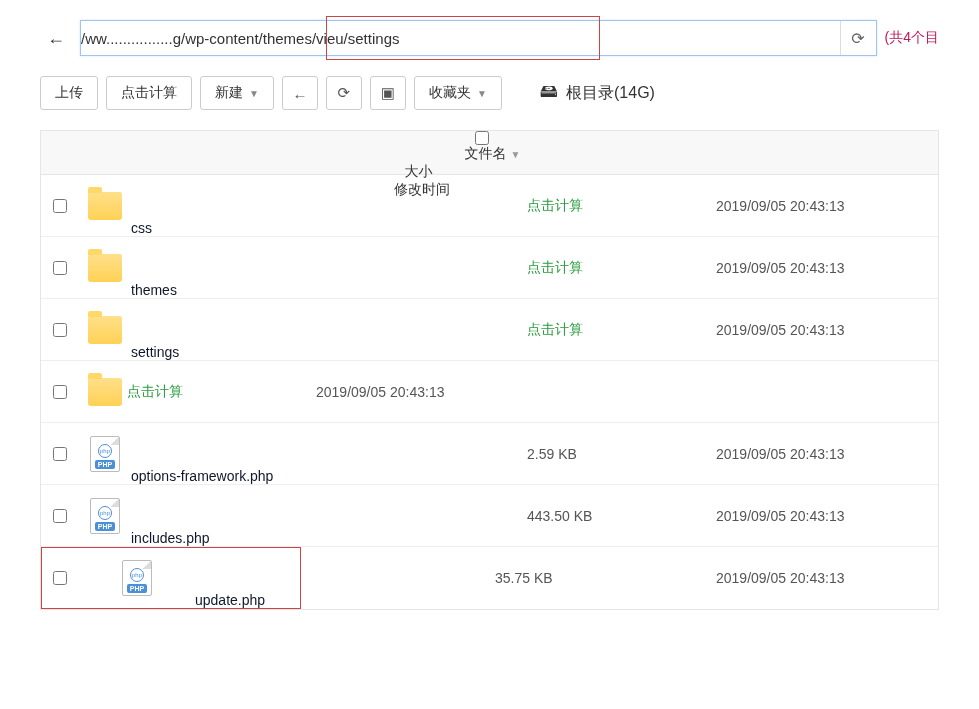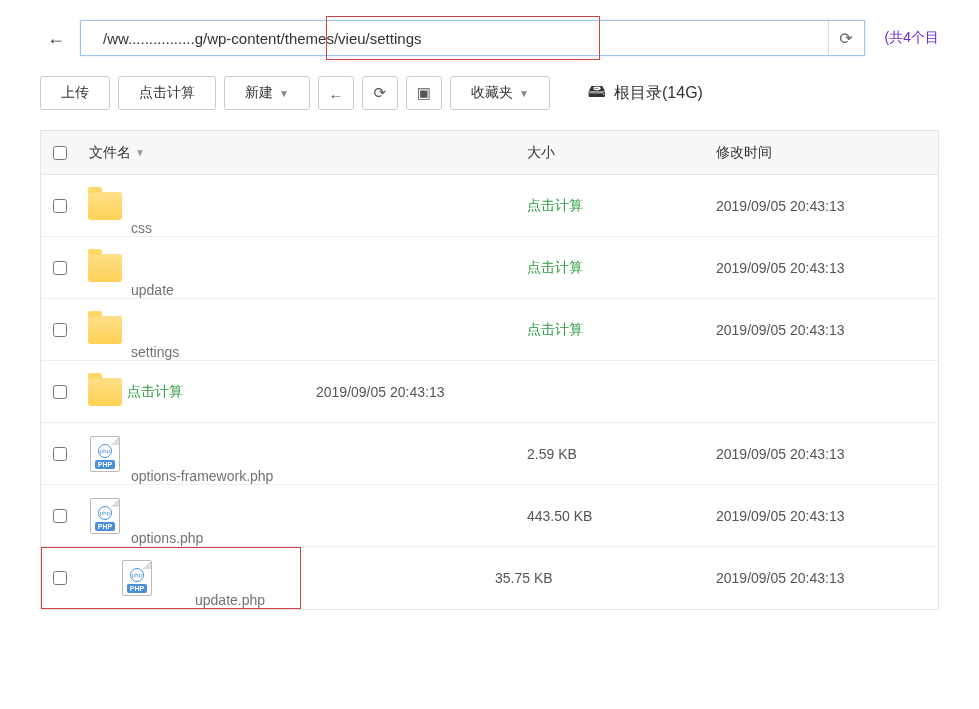--- a/index.html
+++ b/index.html
@@ -24,53 +24,52 @@
       flex: 1;
       display: flex;
       border: 1px solid #a0c4f0;
       height: 36px;
       background: #fff;
       box-shadow: 0 0 2px rgba(100,150,255,0.3);
     }
     .path-input {
       flex: 1;
       border: none;
-      padding: 0 22px;
+      padding: 0 0;
       font-size: 15px;
       color: #333;
       outline: none;
     }
     .highlight-box {
       position: absolute;
       border: 1px solid #c44;
       pointer-events: none;
     }
     .refresh-btn {
       width: 36px;
       display: flex; align-items: center; justify-content: center;
       border-left: 1px solid #ddd;
       cursor: pointer;
       color: #666;
       font-size: 16px;
     }
     .count-text {
-      margin-left: 12px;
-      color: #6d28d9;
+      color: #be185d;
       white-space: nowrap;
     }
     
     .toolbar {
       display: flex;
       align-items: center;
       padding: 10px 40px 20px 40px;
       gap: 8px;
     }
     .btn {
       height: 34px;
-      padding: 0 20px;
+      padding: 0 14px;
       border: 1px solid #ccc;
       background: #fff;
       border-radius: 3px;
       cursor: pointer;
       font-size: 14px;
       color: #333;
       display: flex;
       align-items: center;
       gap: 4px;
     }
@@ -97,20 +96,21 @@
       margin: 0 40px;
       border: 1px solid #e5e5e5;
     }
     .table-header {
       display: flex;
       align-items: center;
       height: 44px;
       background: #f8f8f8;
       border-bottom: 1px solid #e5e5e5;
       padding: 0 12px;
+      flex-direction: column;
     }
     .col-check { width: 30px; display: flex; align-items: center; }
     .col-name { flex: 1; display: flex; align-items: center; gap: 4px; padding-left: 6px; }
     .col-size { width: 170px; }
     .col-date { width: 210px; margin-left: 19px; }
     .sort-arrow { font-size: 10px; color: #999; }
     
     .file-row {
       display: flex;
       align-items: center;
@@ -163,21 +163,21 @@
       font-weight: bold;
     }
     .php-circle {
       width: 14px; height: 14px;
       border: 1.5px solid #4a90d9;
       border-radius: 50%;
       margin-top: -6px;
       display: flex; align-items: center; justify-content: center;
       font-size: 6px; color: #4a90d9;
     }
-    .file-name { flex: 1; padding-left: 4px; color: #737373; margin-top: 44px; }
+    .file-name { flex: 1; padding-left: 4px; color: #0f172a; margin-top: 44px; }
     .size-calc { color: #2a9d3f; cursor: pointer; }
     .size-val { color: #555; }
     .date-val { color: #555; }
     
     input[type="checkbox"] {
       width: 14px; height: 14px;
       cursor: pointer;
     }
     
     .highlight-row {
@@ -264,21 +264,21 @@
           <div class="col-size size-calc">点击计算</div>
           <div class="col-date date-val">2019/09/05 20:43:13</div>
         </div>
         <div class="file-row">
           <div class="col-check">
             <input type="checkbox" style="">
           </div>
           <div class="file-icon-wrap">
             <div class="folder-icon"></div>
           </div>
-          <div class="file-name">update</div>
+          <div class="file-name">themes</div>
           <div class="col-size size-calc">点击计算</div>
           <div class="col-date date-val">2019/09/05 20:43:13</div>
         </div>
         <div class="file-row">
           <div class="col-check">
             <input type="checkbox" style="">
           </div>
           <div class="file-icon-wrap">
             <div class="folder-icon"></div>
           </div>
@@ -313,21 +313,21 @@
         <div class="file-row">
           <div class="col-check">
             <input type="checkbox" style="">
           </div>
           <div class="file-icon-wrap">
             <div class="php-icon">
               <div class="php-circle">php</div>
               <div class="php-badge">PHP</div>
             </div>
           </div>
-          <div class="file-name">options.php</div>
+          <div class="file-name">includes.php</div>
           <div class="col-size size-val">443.50 KB</div>
           <div class="col-date date-val">2019/09/05 20:43:13</div>
         </div>
         <div class="file-row highlight-row">
           <div class="col-check">
             <input type="checkbox" style="">
           </div>
           <div class="file-icon-wrap">
             <div class="php-icon">
               <div class="php-circle">php</div>

